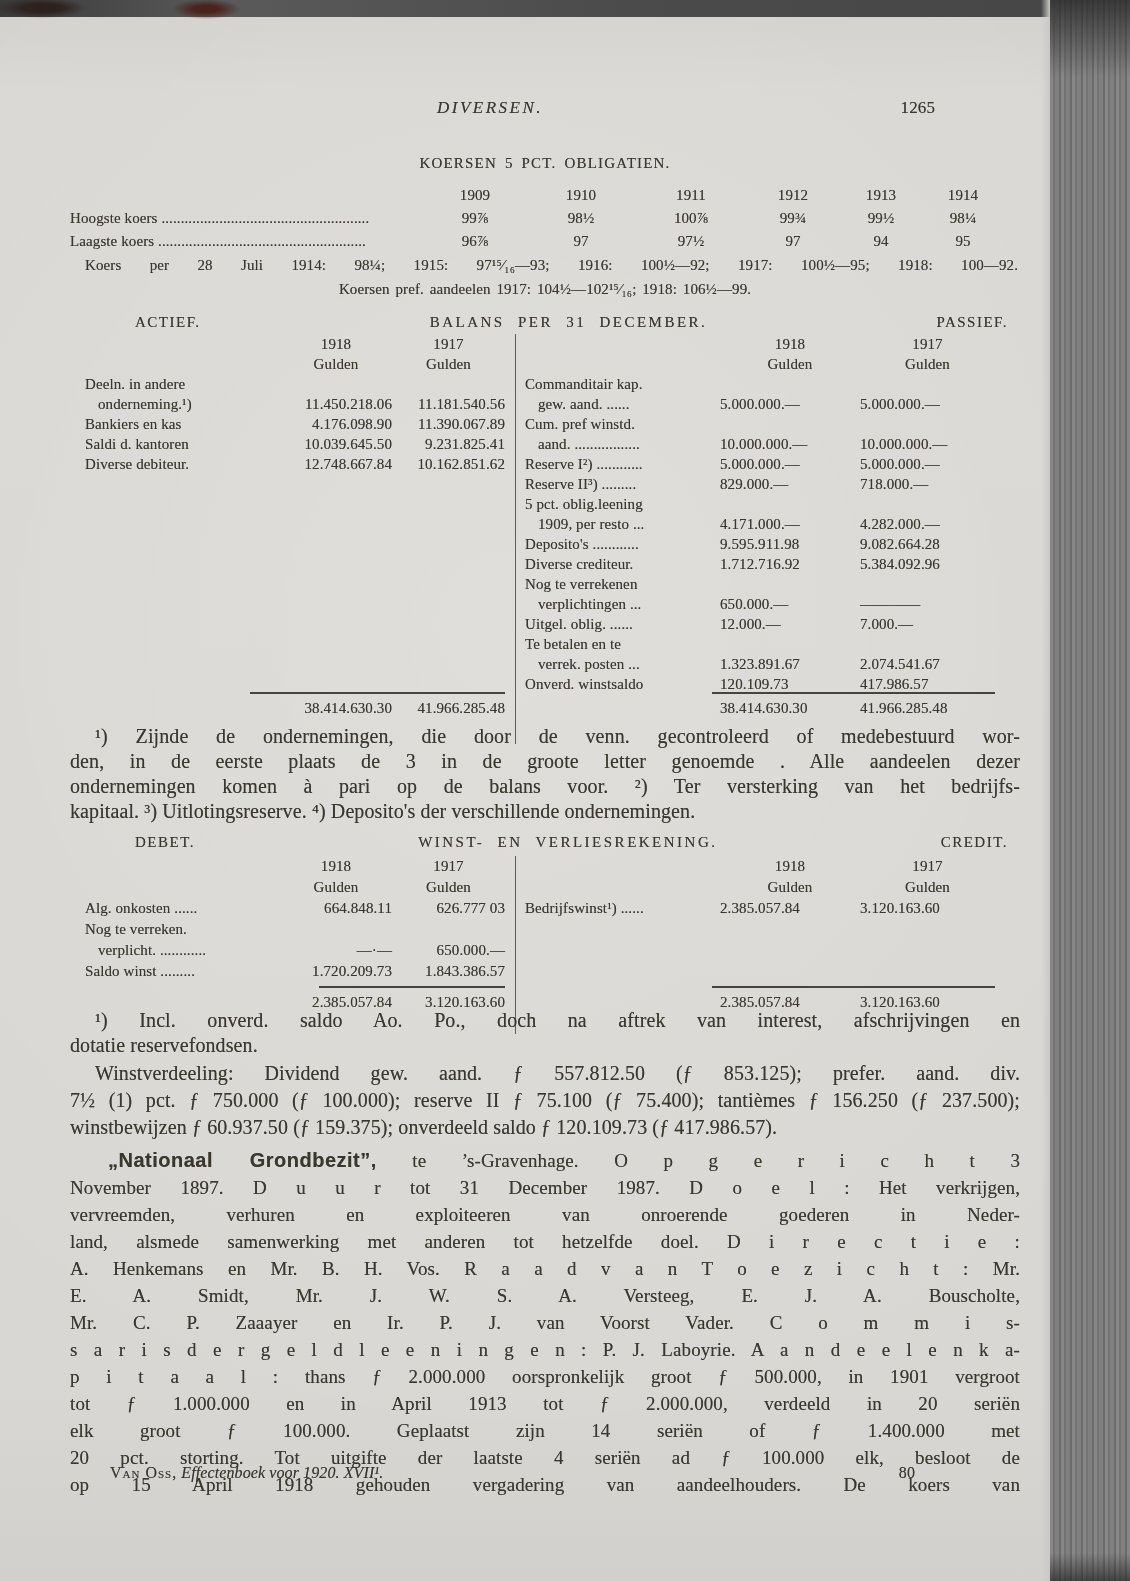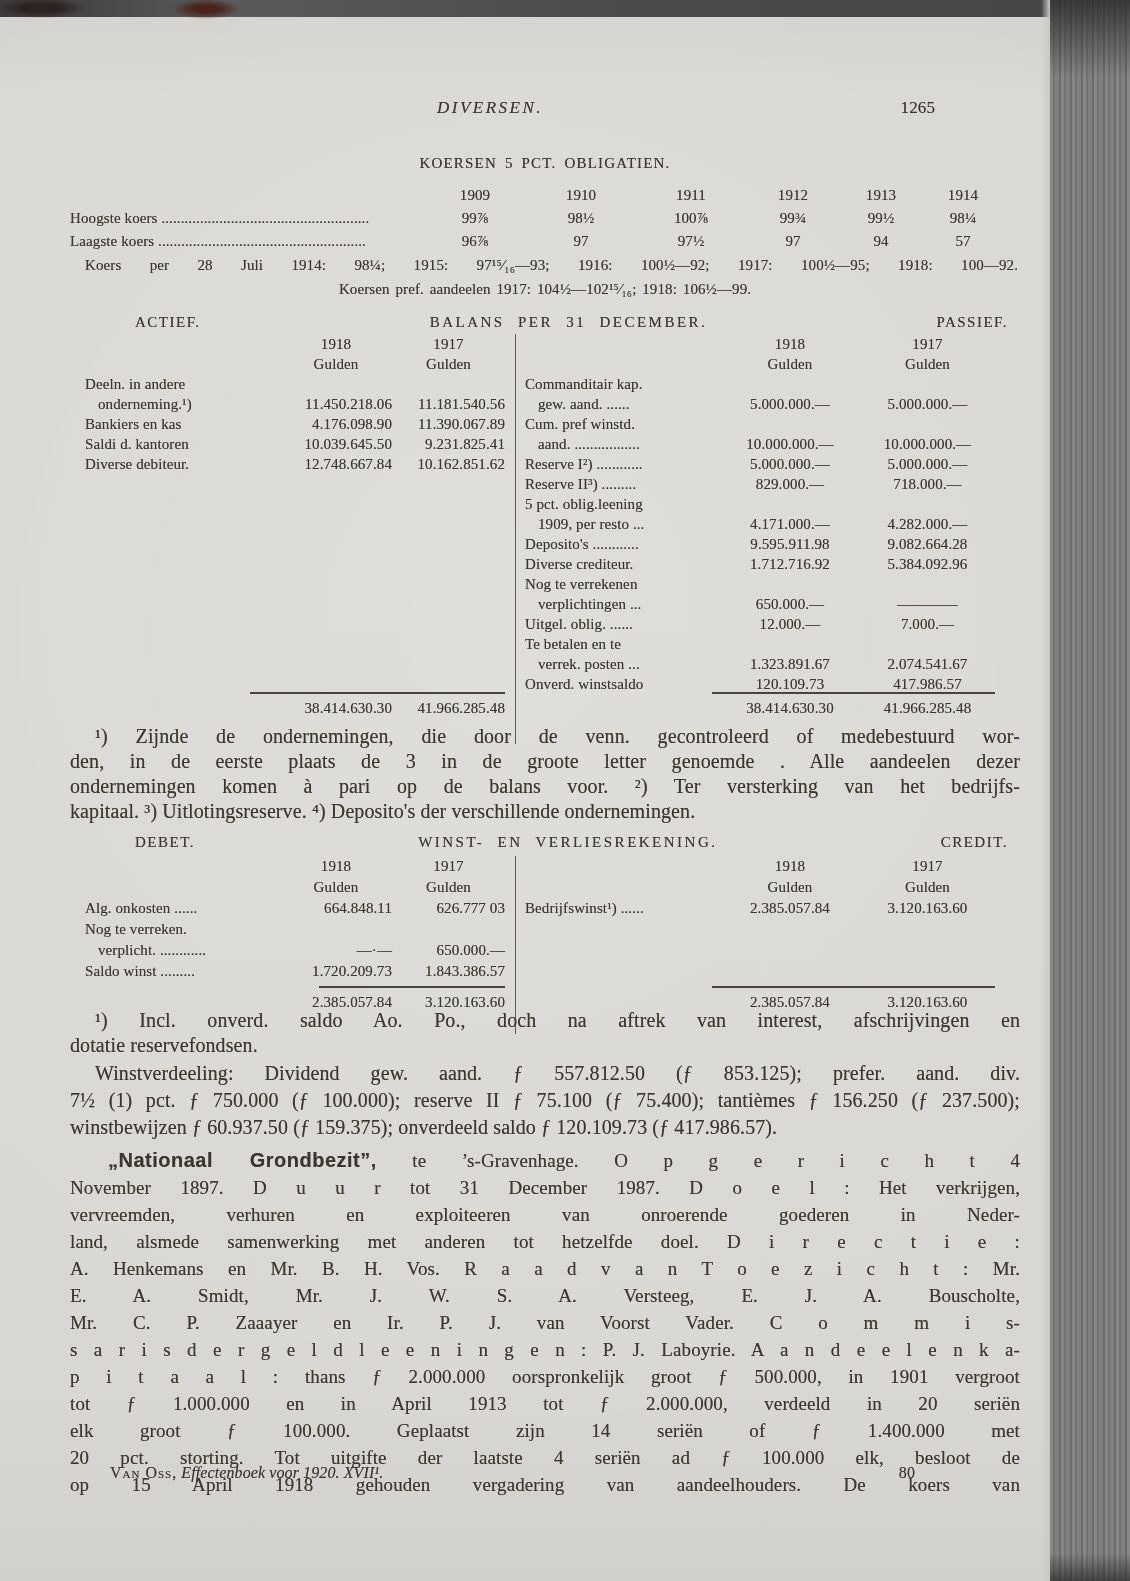--- a/index.html
+++ b/index.html
@@ -60,21 +60,21 @@
   .halves{display:flex;position:relative;margin-top:0;}
   .half{position:relative;}
   .half.left{width:445px;padding:0 10px 0 15px;}
   .half.right{width:505px;border-left:1.5px solid #5f5c51;padding:0 25px 0 9px;}
   .hrow{display:flex;line-height:20px;}
   .winst .hrow{line-height:21px;}
   .lbl{flex:1;white-space:nowrap;overflow:hidden;}
   .lbl.ind{padding-left:13px;}
   .half.left .num{width:112px;text-align:right;white-space:nowrap;}
   .half.left .num + .num{width:113px;}
-  .half.right .num{width:140px;text-align:center;white-space:nowrap;}
+  .half.right .num{width:140px;text-align:left;white-space:nowrap;}
   .half.right .num + .num{width:135px;}
   .hrow.head .num{text-align:center;}
   .rule{position:absolute;border-top:2px solid #47443b;}
   .totals{position:absolute;display:flex;line-height:20px;}
   .half.left .rule{right:10px;width:255px;}
   .half.right .rule{right:25px;width:283px;}
   .half.left .totals{left:15px;right:10px;}
   .half.right .totals{left:9px;right:25px;}
 
   .balans{top:312px;}
@@ -146,21 +146,21 @@
     <span class="kcell">99½</span>
     <span class="kcell">98¼</span>
   </div>
   <div class="krow">
     <span class="klabel">Laagste koers ......................................................</span>
     <span class="kcell">96⅞</span>
     <span class="kcell">97</span>
     <span class="kcell">97½</span>
     <span class="kcell">97</span>
     <span class="kcell">94</span>
-    <span class="kcell">57</span>
+    <span class="kcell">95</span>
   </div>
 </div>
 <div class="sec knote1">Koers per 28 Juli 1914: 98¼; 1915: 97¹⁵⁄₁₆—93; 1916: 100½—92; 1917: 100½—95; 1918: 100—92.</div>
 <div class="sec knote2">Koersen pref. aandeelen 1917: 104½—102¹⁵⁄₁₆; 1918: 106½—99.</div>
 
 <div class="sec balans">
   <div class="sheet-head">
     <span class="side-label l">ACTIEF.</span>
     <span class="sheet-title">BALANS PER 31 DECEMBER.</span>
     <span class="side-label r">PASSIEF.</span>
@@ -393,21 +393,21 @@
   <div class="pline last">dotatie reservefondsen.</div>
 </div>
 
 <div class="sec para winstverd">
   <div class="pline first">Winstverdeeling: Dividend gew. aand. ƒ 557.812.50 (ƒ 853.125); prefer. aand. div.</div>
   <div class="pline">7½ (1) pct. ƒ 750.000 (ƒ 100.000); reserve II ƒ 75.100 (ƒ 75.400); tantièmes ƒ 156.250 (ƒ 237.500);</div>
   <div class="pline last">winstbewijzen ƒ 60.937.50 (ƒ 159.375); onverdeeld saldo ƒ 120.109.73 (ƒ 417.986.57).</div>
 </div>
 
 <div class="sec grond">
-  <div class="gline first"><span class="company">„Nationaal Grondbezit”,</span> <span>te ’s-Gravenhage.  O p g e r i c h t  4</span></div>
+  <div class="gline first"><span class="company">„Nationaal Grondbezit”,</span> <span>te ’s-Gravenhage.  O p g e r i c h t  3</span></div>
   <div class="gline">November 1897.  D u u r  tot 31 December 1987.  D o e l :  Het verkrijgen,</div>
   <div class="gline">vervreemden, verhuren en exploiteeren van onroerende goederen in Neder-</div>
   <div class="gline">land, alsmede samenwerking met anderen tot hetzelfde doel.  D i r e c t i e :</div>
   <div class="gline">A.  Henkemans  en  Mr.  B.  H.  Vos.  R a a d  v a n  T o e z i c h t :  Mr.</div>
   <div class="gline">E.  A.  Smidt,  Mr.  J.  W.  S.  A.  Versteeg,  E.  J.  A.  Bouscholte,</div>
   <div class="gline">Mr.  C.  P.  Zaaayer  en  Ir.  P.  J.  van  Voorst  Vader.  C o m m i s-</div>
   <div class="gline">s a r i s  d e r  g e l d l e e n i n g e n :  P. J. Laboyrie.  A a n d e e l e n k a-</div>
   <div class="gline">p i t a a l :  thans ƒ 2.000.000 oorspronkelijk groot ƒ 500.000, in 1901 vergroot</div>
   <div class="gline">tot ƒ 1.000.000 en in April 1913 tot ƒ 2.000.000, verdeeld in 20 seriën</div>
   <div class="gline">elk groot ƒ 100.000.  Geplaatst zijn 14 seriën of ƒ 1.400.000 met</div>

